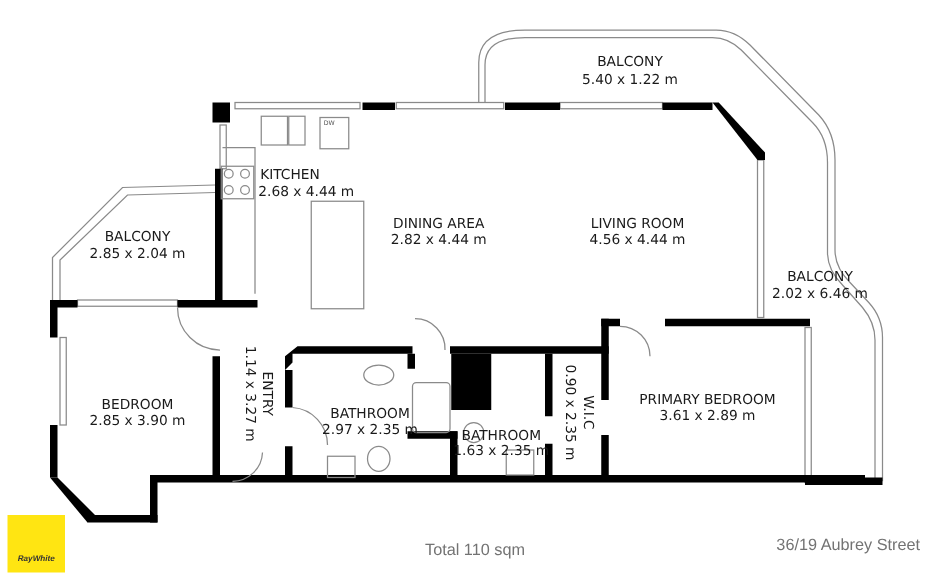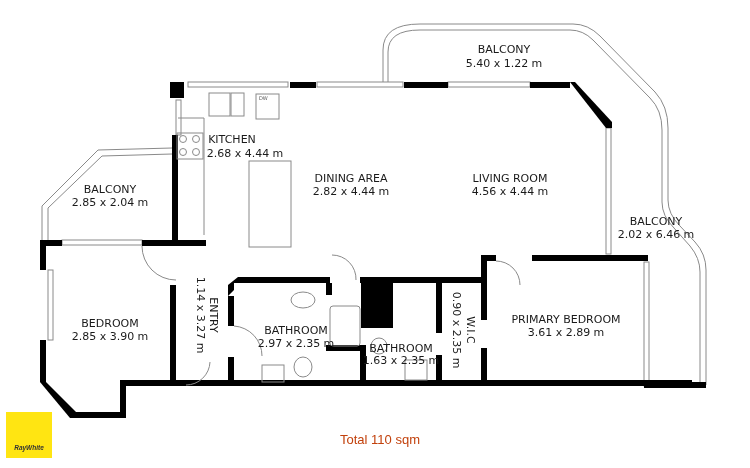--- a/index.html
+++ b/index.html
@@ -1,19 +1,19 @@
 <!DOCTYPE html>
 <html><head>
 <meta charset="utf-8">
 <style>
   html, body { margin: 0; padding: 0; background: #ffffff; }
   body { width: 750px; height: 468px; position: relative; overflow: hidden; font-family: "DejaVu Sans", sans-serif; }
   #plan { position: absolute; left: 0; top: 0; width: 750px; height: 468px; }
   .room-label { font-family: "DejaVu Sans", sans-serif; font-size: 11px; fill: #1a1a1a; text-anchor: middle; }
-  .footer-text { position: absolute; font-family: "Liberation Sans", sans-serif; color: #c2410c; font-size: 13px; }
+  .footer-text { position: absolute; font-family: "Liberation Sans", sans-serif; color: #737373; font-size: 13px; }
   #total { left: 300px; top: 432px; width: 160px; text-align: center; }
   #address { right: 14px; top: 427px; text-align: right; line-height: 18px; }
   #logo { position: absolute; left: 6px; top: 412px; width: 46px; height: 46px; background: #ffe512; }
   #logo span { position: absolute; left: 0; right: 0; bottom: 7px; text-align: center; font-family: "Liberation Sans", sans-serif; font-size: 6.5px; font-weight: bold; font-style: italic; color: #333333; }
 </style>
 </head>
 <body>
 
 <svg id="plan" viewBox="0 0 750 468" xmlns="http://www.w3.org/2000/svg">
 
@@ -149,13 +149,14 @@
   </g>
 </svg>
 
 <div id="logo">
   <span>RayWhite</span>
 </div>
 
 <div id="total" class="footer-text">Total 110 sqm</div>
 
 <div id="address" class="footer-text">
+  <div>36/19 Aubrey Street</div>
 </div>
 
 </body></html>

